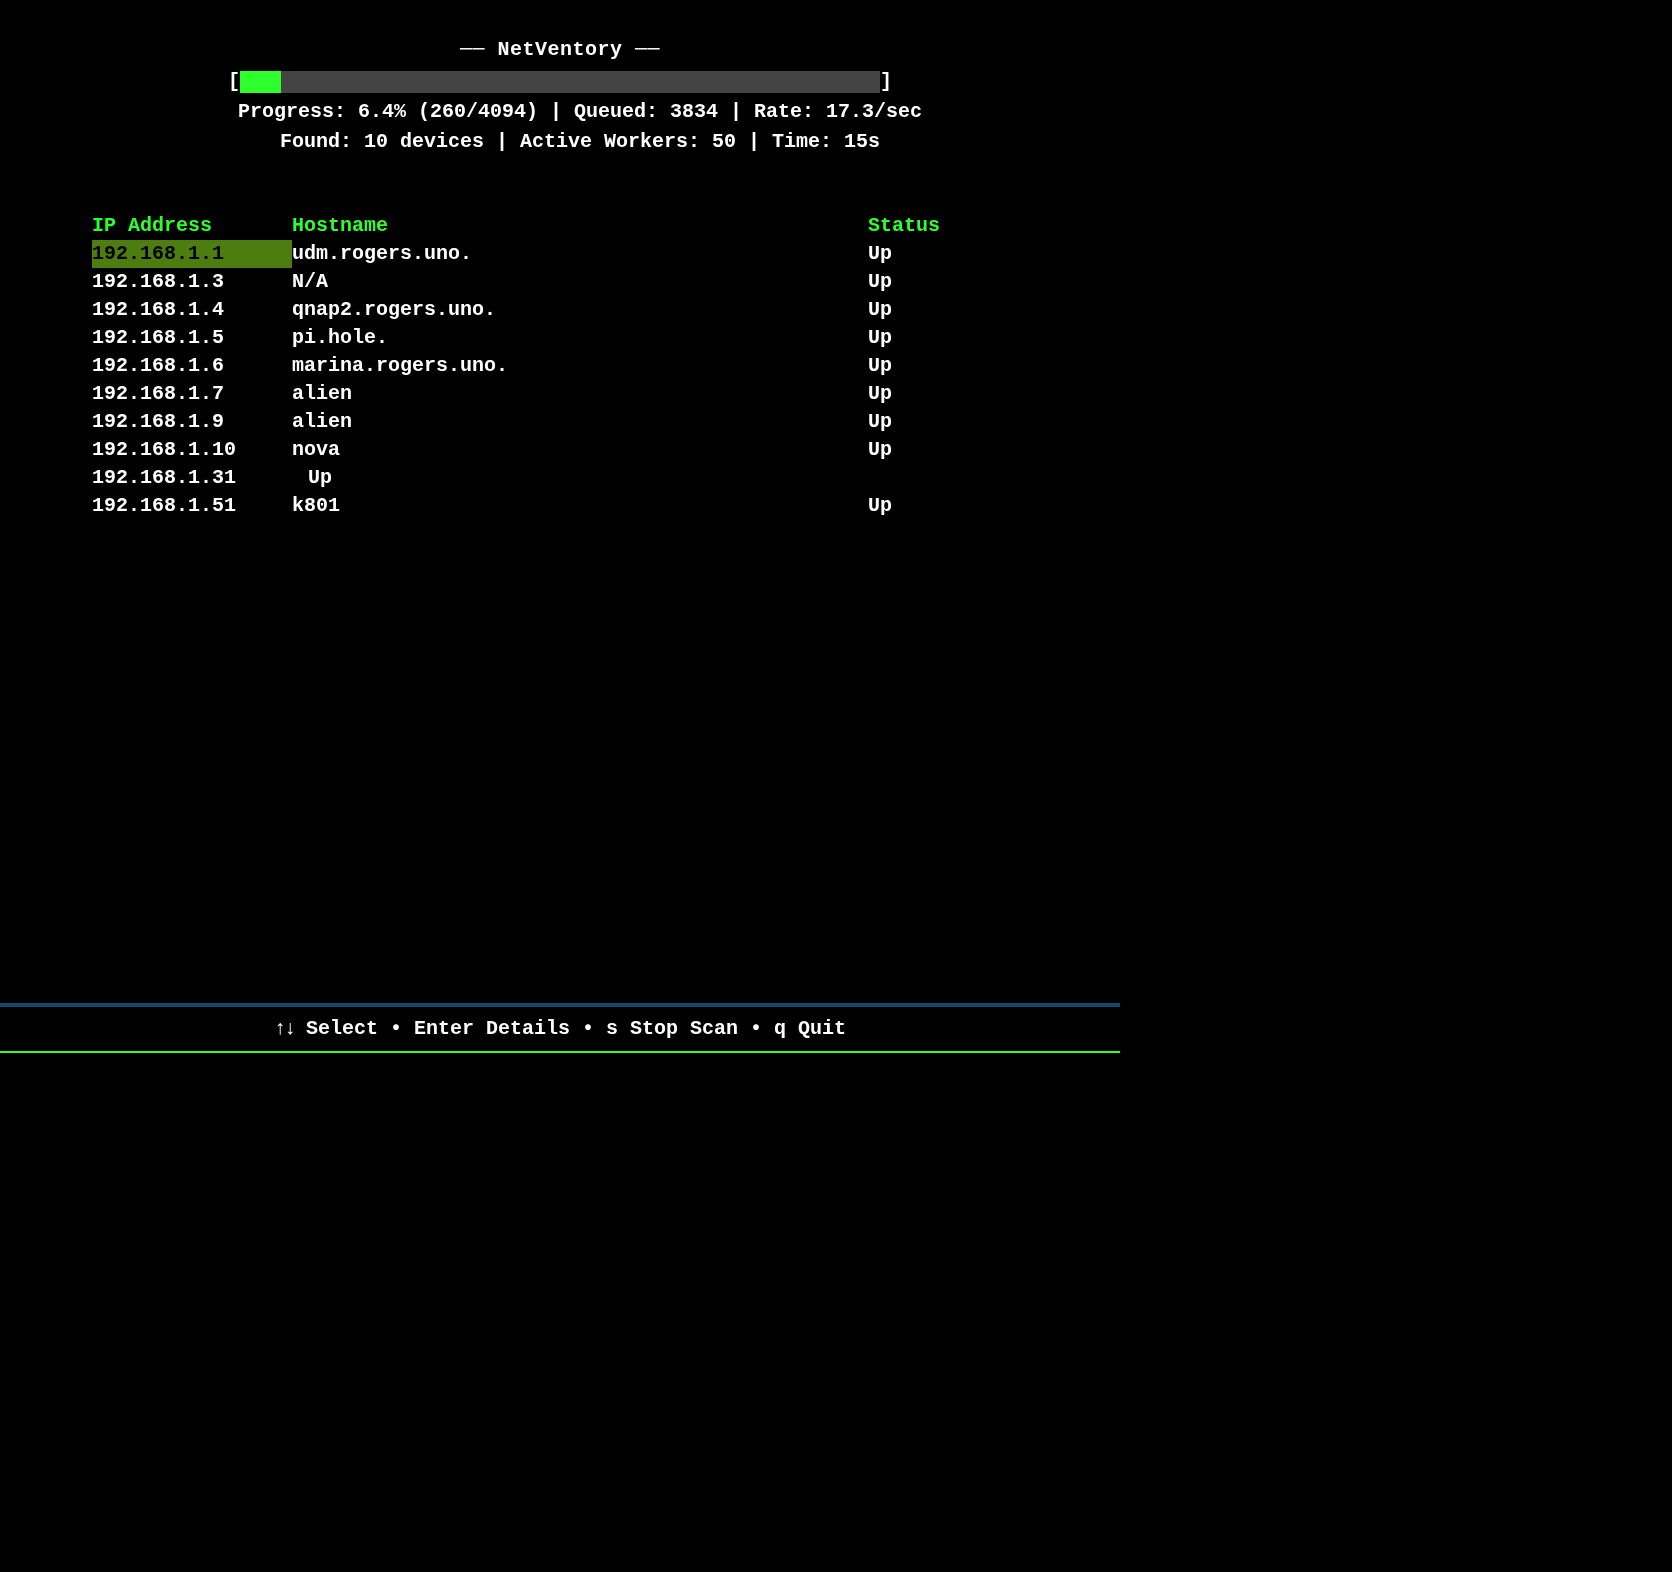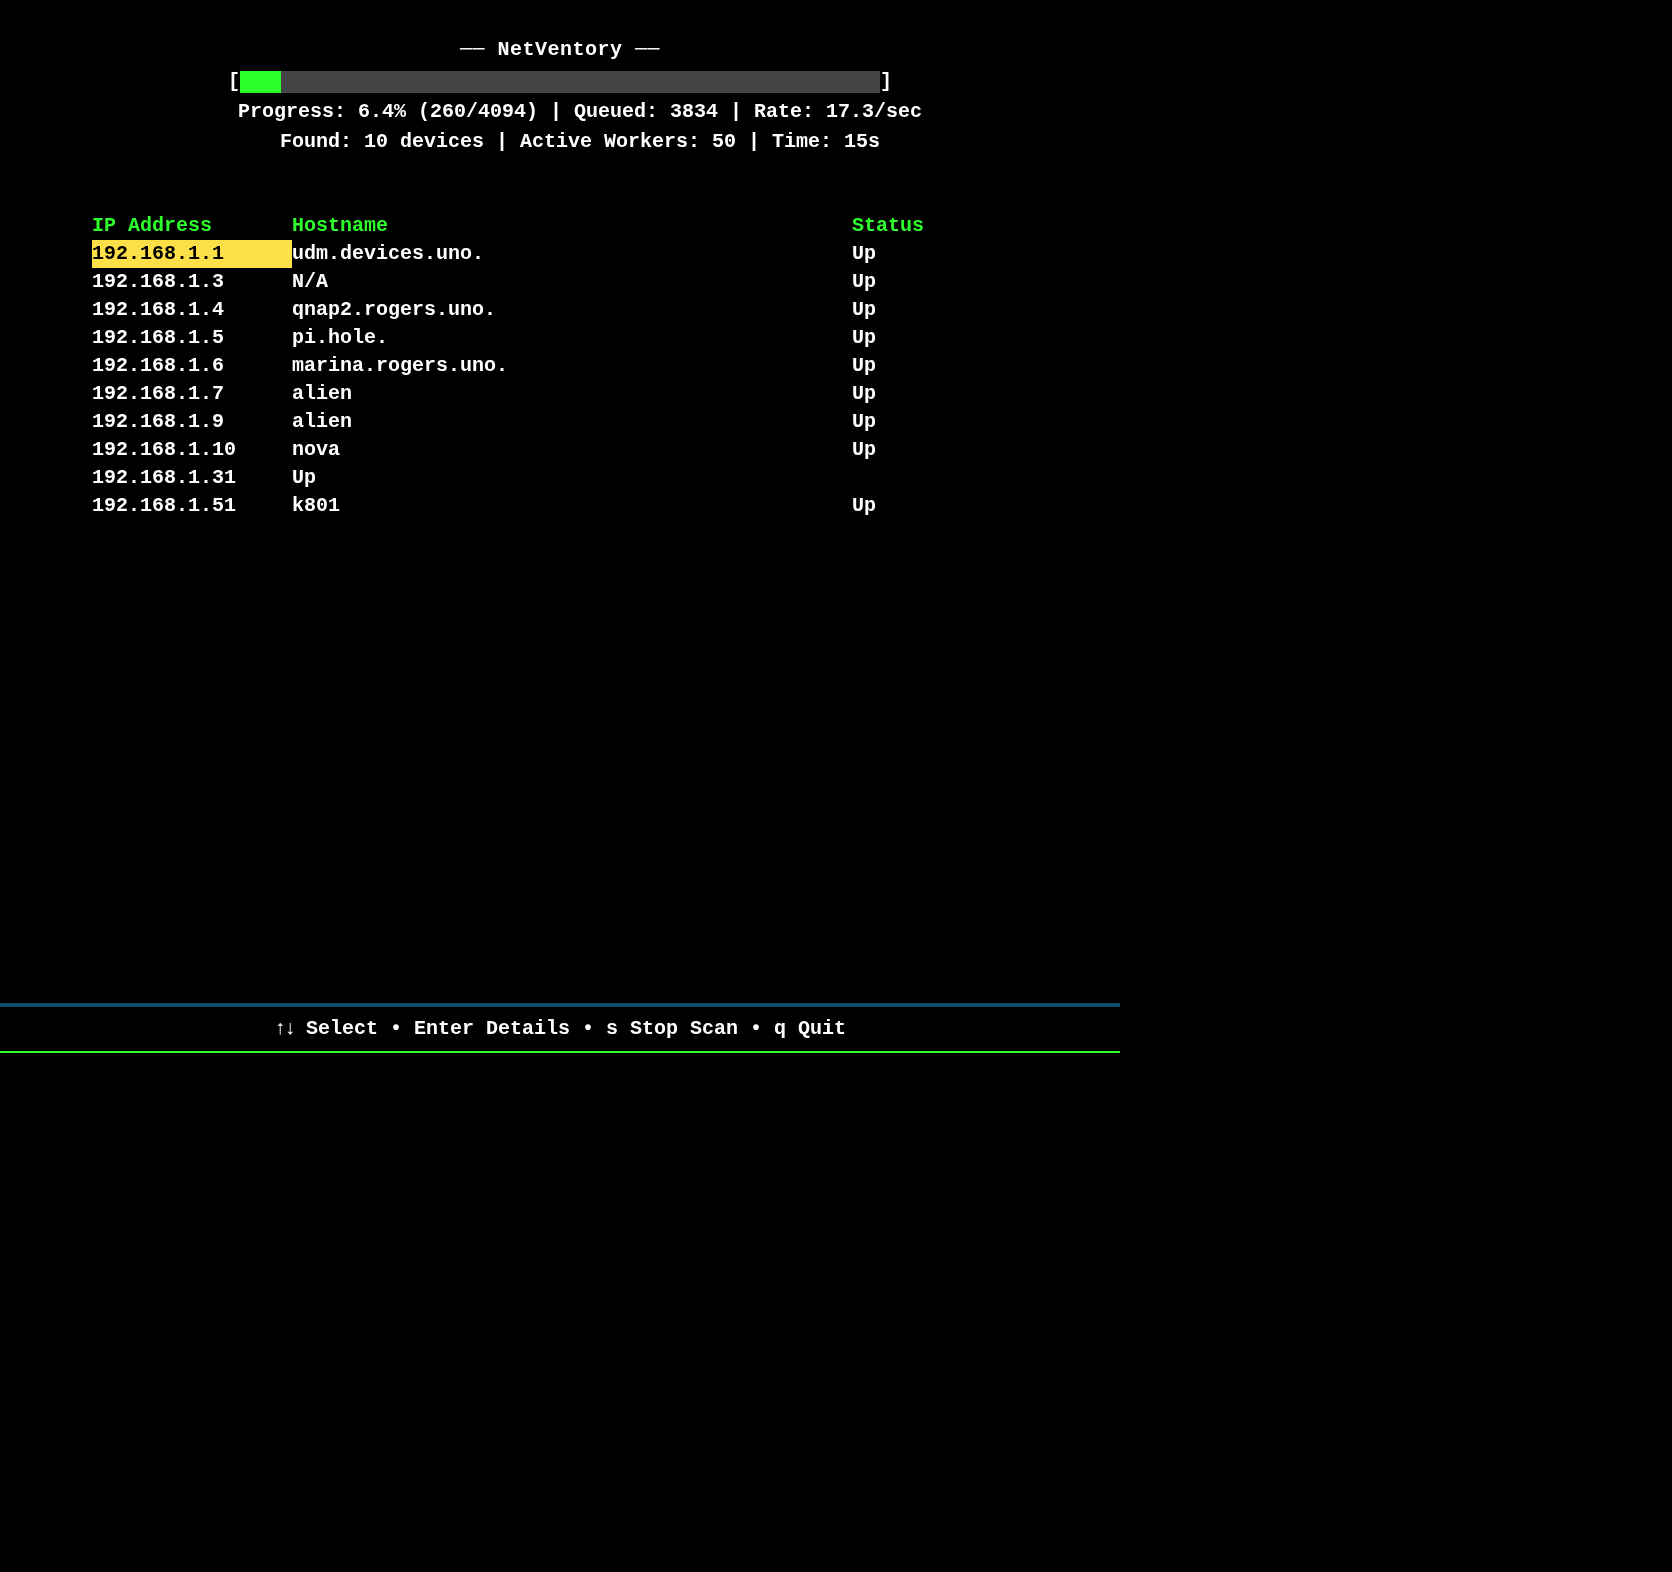--- a/index.html
+++ b/index.html
@@ -68,26 +68,27 @@
     .col-ip {
       width: 200px;
       flex-shrink: 0;
     }
     .col-host {
       width: 560px;
       flex-shrink: 0;
     }
     .col-status {
       flex: 1;
+      margin-left: 16px;
     }
     .thead {
       color: #2cff2c;
     }
     .selected .col-ip {
-      background: #fde047;
+      background: #4d7c0f;
       color: #000;
     }
     .footer {
       position: absolute;
       bottom: 0;
       left: 0;
       right: 0;
       text-align: center;
       border-top: 4px solid #0c4a6e;
       border-bottom: 2px solid #2cff2c;
@@ -116,21 +117,21 @@
 
 <div class="table-wrap">
   <div class="row thead">
     <div class="col-ip">IP Address</div>
     <div class="col-host">Hostname</div>
     <div class="col-status">Status</div>
   </div>
   <div id="rows">
       <div class="row selected">
         <div class="col-ip">192.168.1.1</div>
-        <div class="col-host">udm.devices.uno.</div>
+        <div class="col-host">udm.rogers.uno.</div>
         <div class="col-status">Up</div>
       </div>
       <div class="row">
         <div class="col-ip">192.168.1.3</div>
         <div class="col-host">N/A</div>
         <div class="col-status">Up</div>
       </div>
       <div class="row">
         <div class="col-ip">192.168.1.4</div>
         <div class="col-host">qnap2.rogers.uno.</div>

